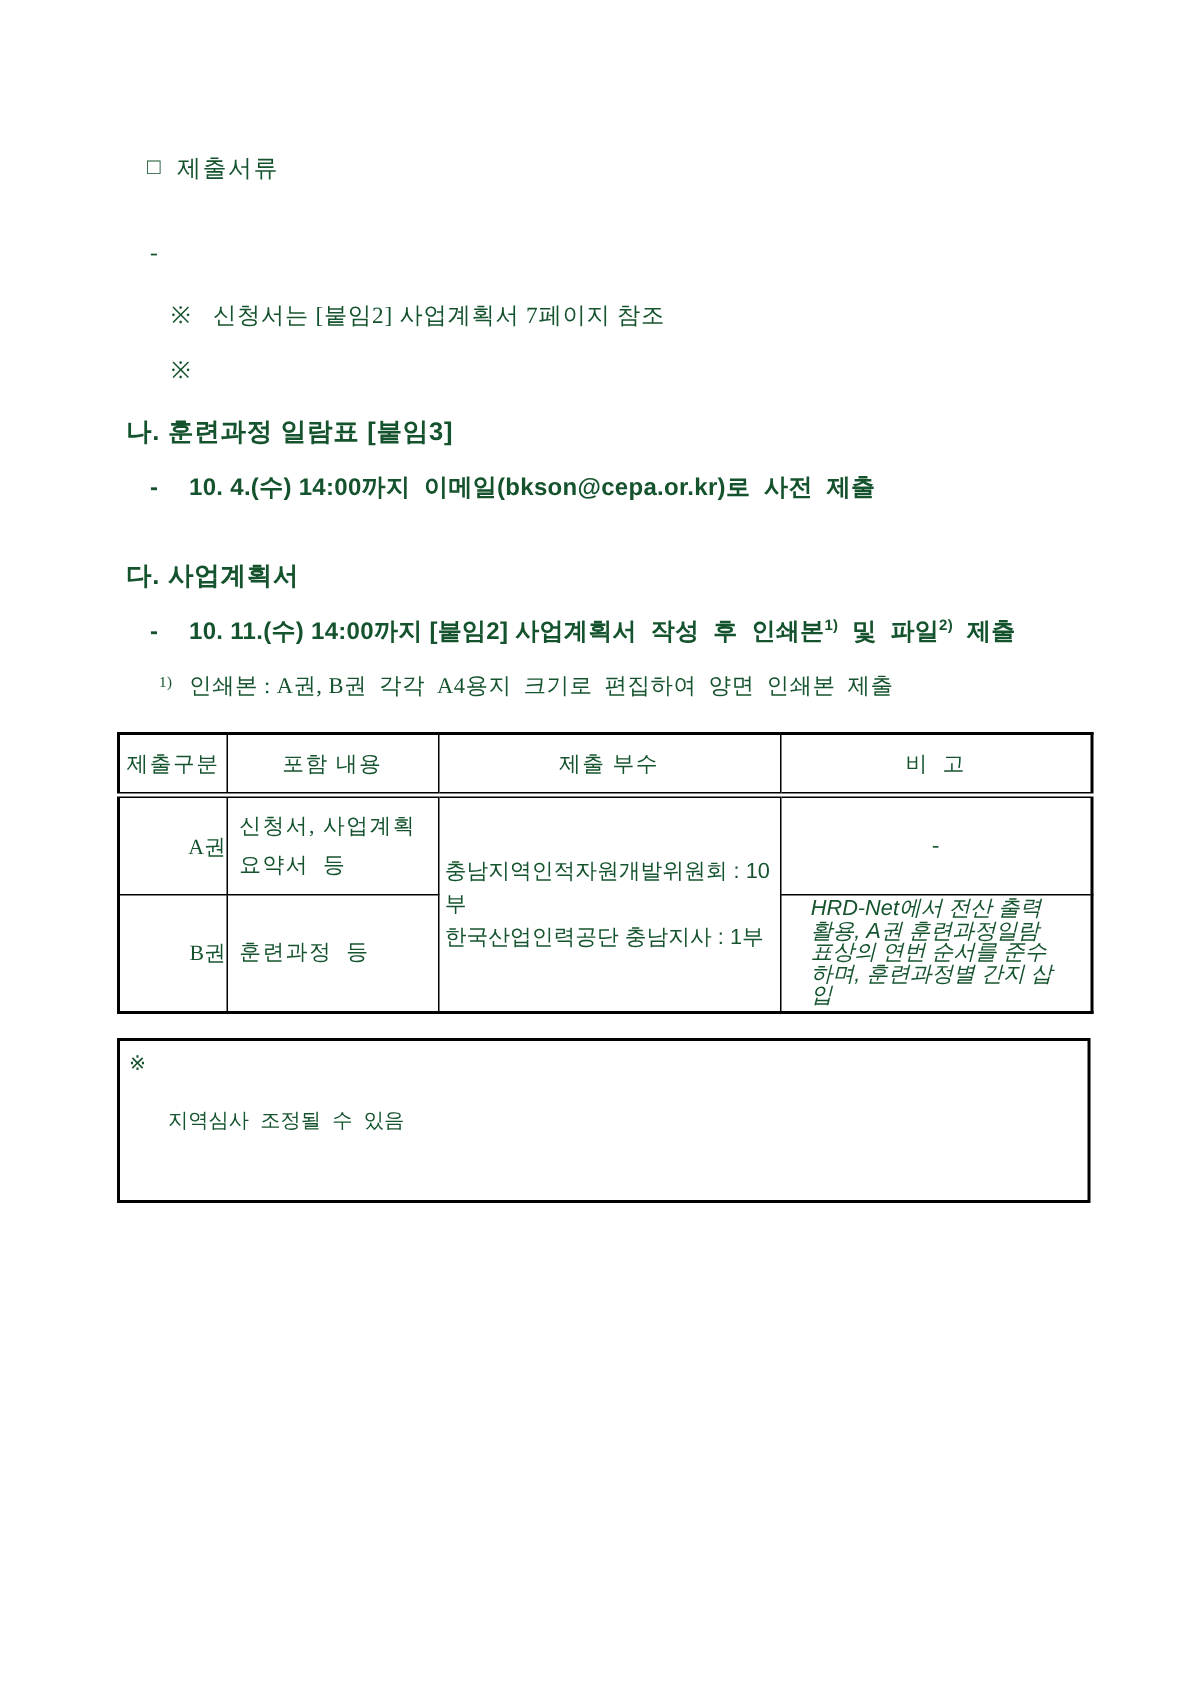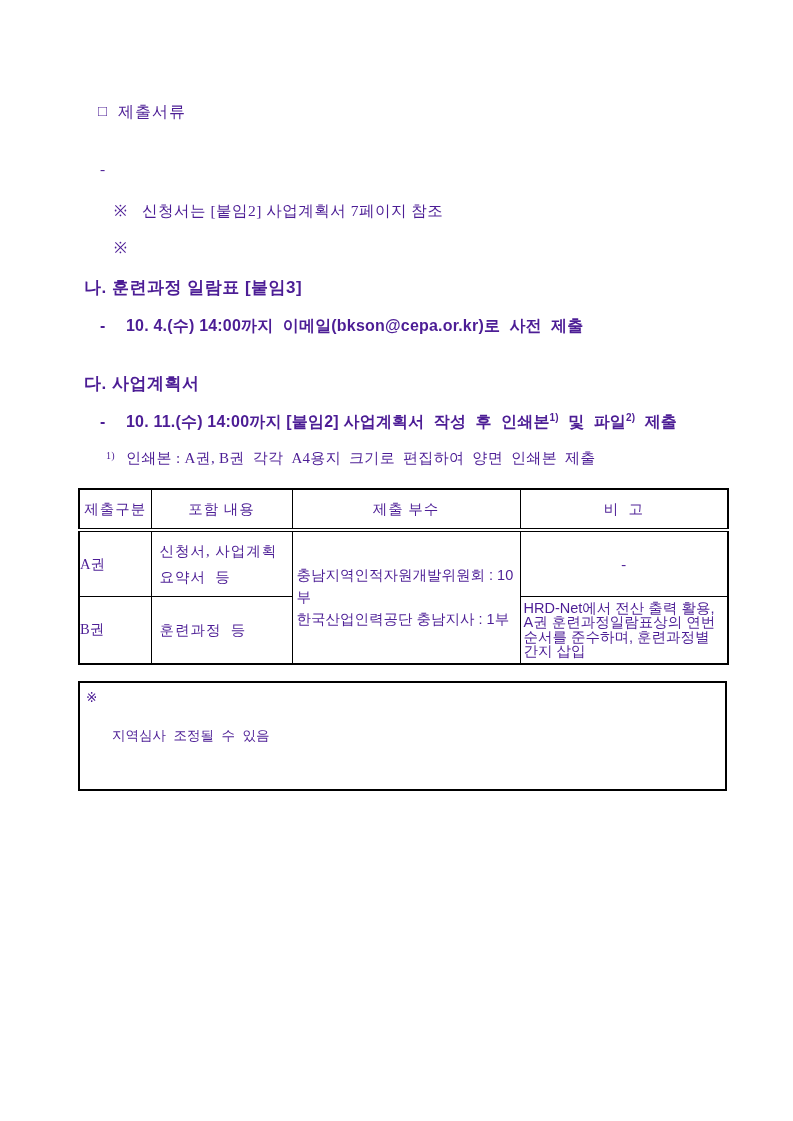--- a/index.html
+++ b/index.html
@@ -1,18 +1,18 @@
 <!DOCTYPE html>
 <html><head>
 <meta charset="utf-8">
 <style>
   * { margin:0; padding:0; box-sizing:border-box; }
   html,body { background:#ffffff; }
   .page {
-    width:793px; height:1121px; background:#ffffff; color:#4c1d95;
+    width:793px; height:1121px; background:#ffffff; color:#14532d;
     font-family:"Liberation Serif","DejaVu Serif",serif;
     position:relative; overflow:hidden;
     padding:84px 64px 0 78px;
   }
   .t { white-space:pre-wrap; }
   
   .gbold { font-family:"Liberation Sans","DejaVu Sans",sans-serif; font-weight:700; }
 
   .doc-title { font-size:16px; letter-spacing:1px; }
   .doc-title .chk { font-size:15px; margin-right:10px; position:relative; top:-1px; }
@@ -29,29 +29,29 @@
   sup.fn { font-size:10px; vertical-align:super; line-height:0; }
   .fnline { display:flex; margin-left:28px; font-size:15px; line-height:24px; letter-spacing:0.3px; }
   .fnline .fnmk { font-size:10px; flex:0 0 20px; position:relative; top:-2px; }
 
   table.sub { border-collapse:collapse; table-layout:fixed; width:649px; margin-top:18px; border:2px solid #000; }
   table.sub col.c1{width:72px;} table.sub col.c2{width:141px;}
   table.sub col.c3{width:228px;} table.sub col.c4{width:208px;}
   table.sub th, table.sub td { border:1px solid #000; font-weight:400; }
   table.sub th { height:41px; font-size:14.5px; letter-spacing:1px; border-bottom:4px double #000; }
   table.sub td { font-size:14.5px; }
-  td.rowlabel { text-align:left; }
+  td.rowlabel { text-align:right; }
   td.content { padding:6px 8px; line-height:26px; letter-spacing:1px; }
   tr.row-a td { height:62px; }
   tr.row-b td { height:67px; }
   td.copies { font-family:"Liberation Sans","DejaVu Sans",sans-serif; font-size:13.5px;
               padding:2px 4px; line-height:22px; vertical-align:middle; letter-spacing:0; }
   td.remark-a { text-align:center; font-size:14px; }
   td.remark-b { font-family:"Liberation Sans","DejaVu Sans",sans-serif; font-size:11.5px;
-                line-height:14.5px; padding:2px 3px; vertical-align:middle; letter-spacing:0; }
+                line-height:14.5px; padding:2px 20px; vertical-align:middle; letter-spacing:0;font-style:italic; }
 
   .notice-box { width:649px; border:2px solid #000; margin-top:16px; padding:5px 8px 6px 6px;
                 display:flex; font-family:"Liberation Sans","DejaVu Sans",sans-serif;
                 font-size:13.5px; line-height:19px; }
   .notice-box .mk { flex:0 0 26px; }
 </style>
 </head>
 <body>
 
 <div class="page">

